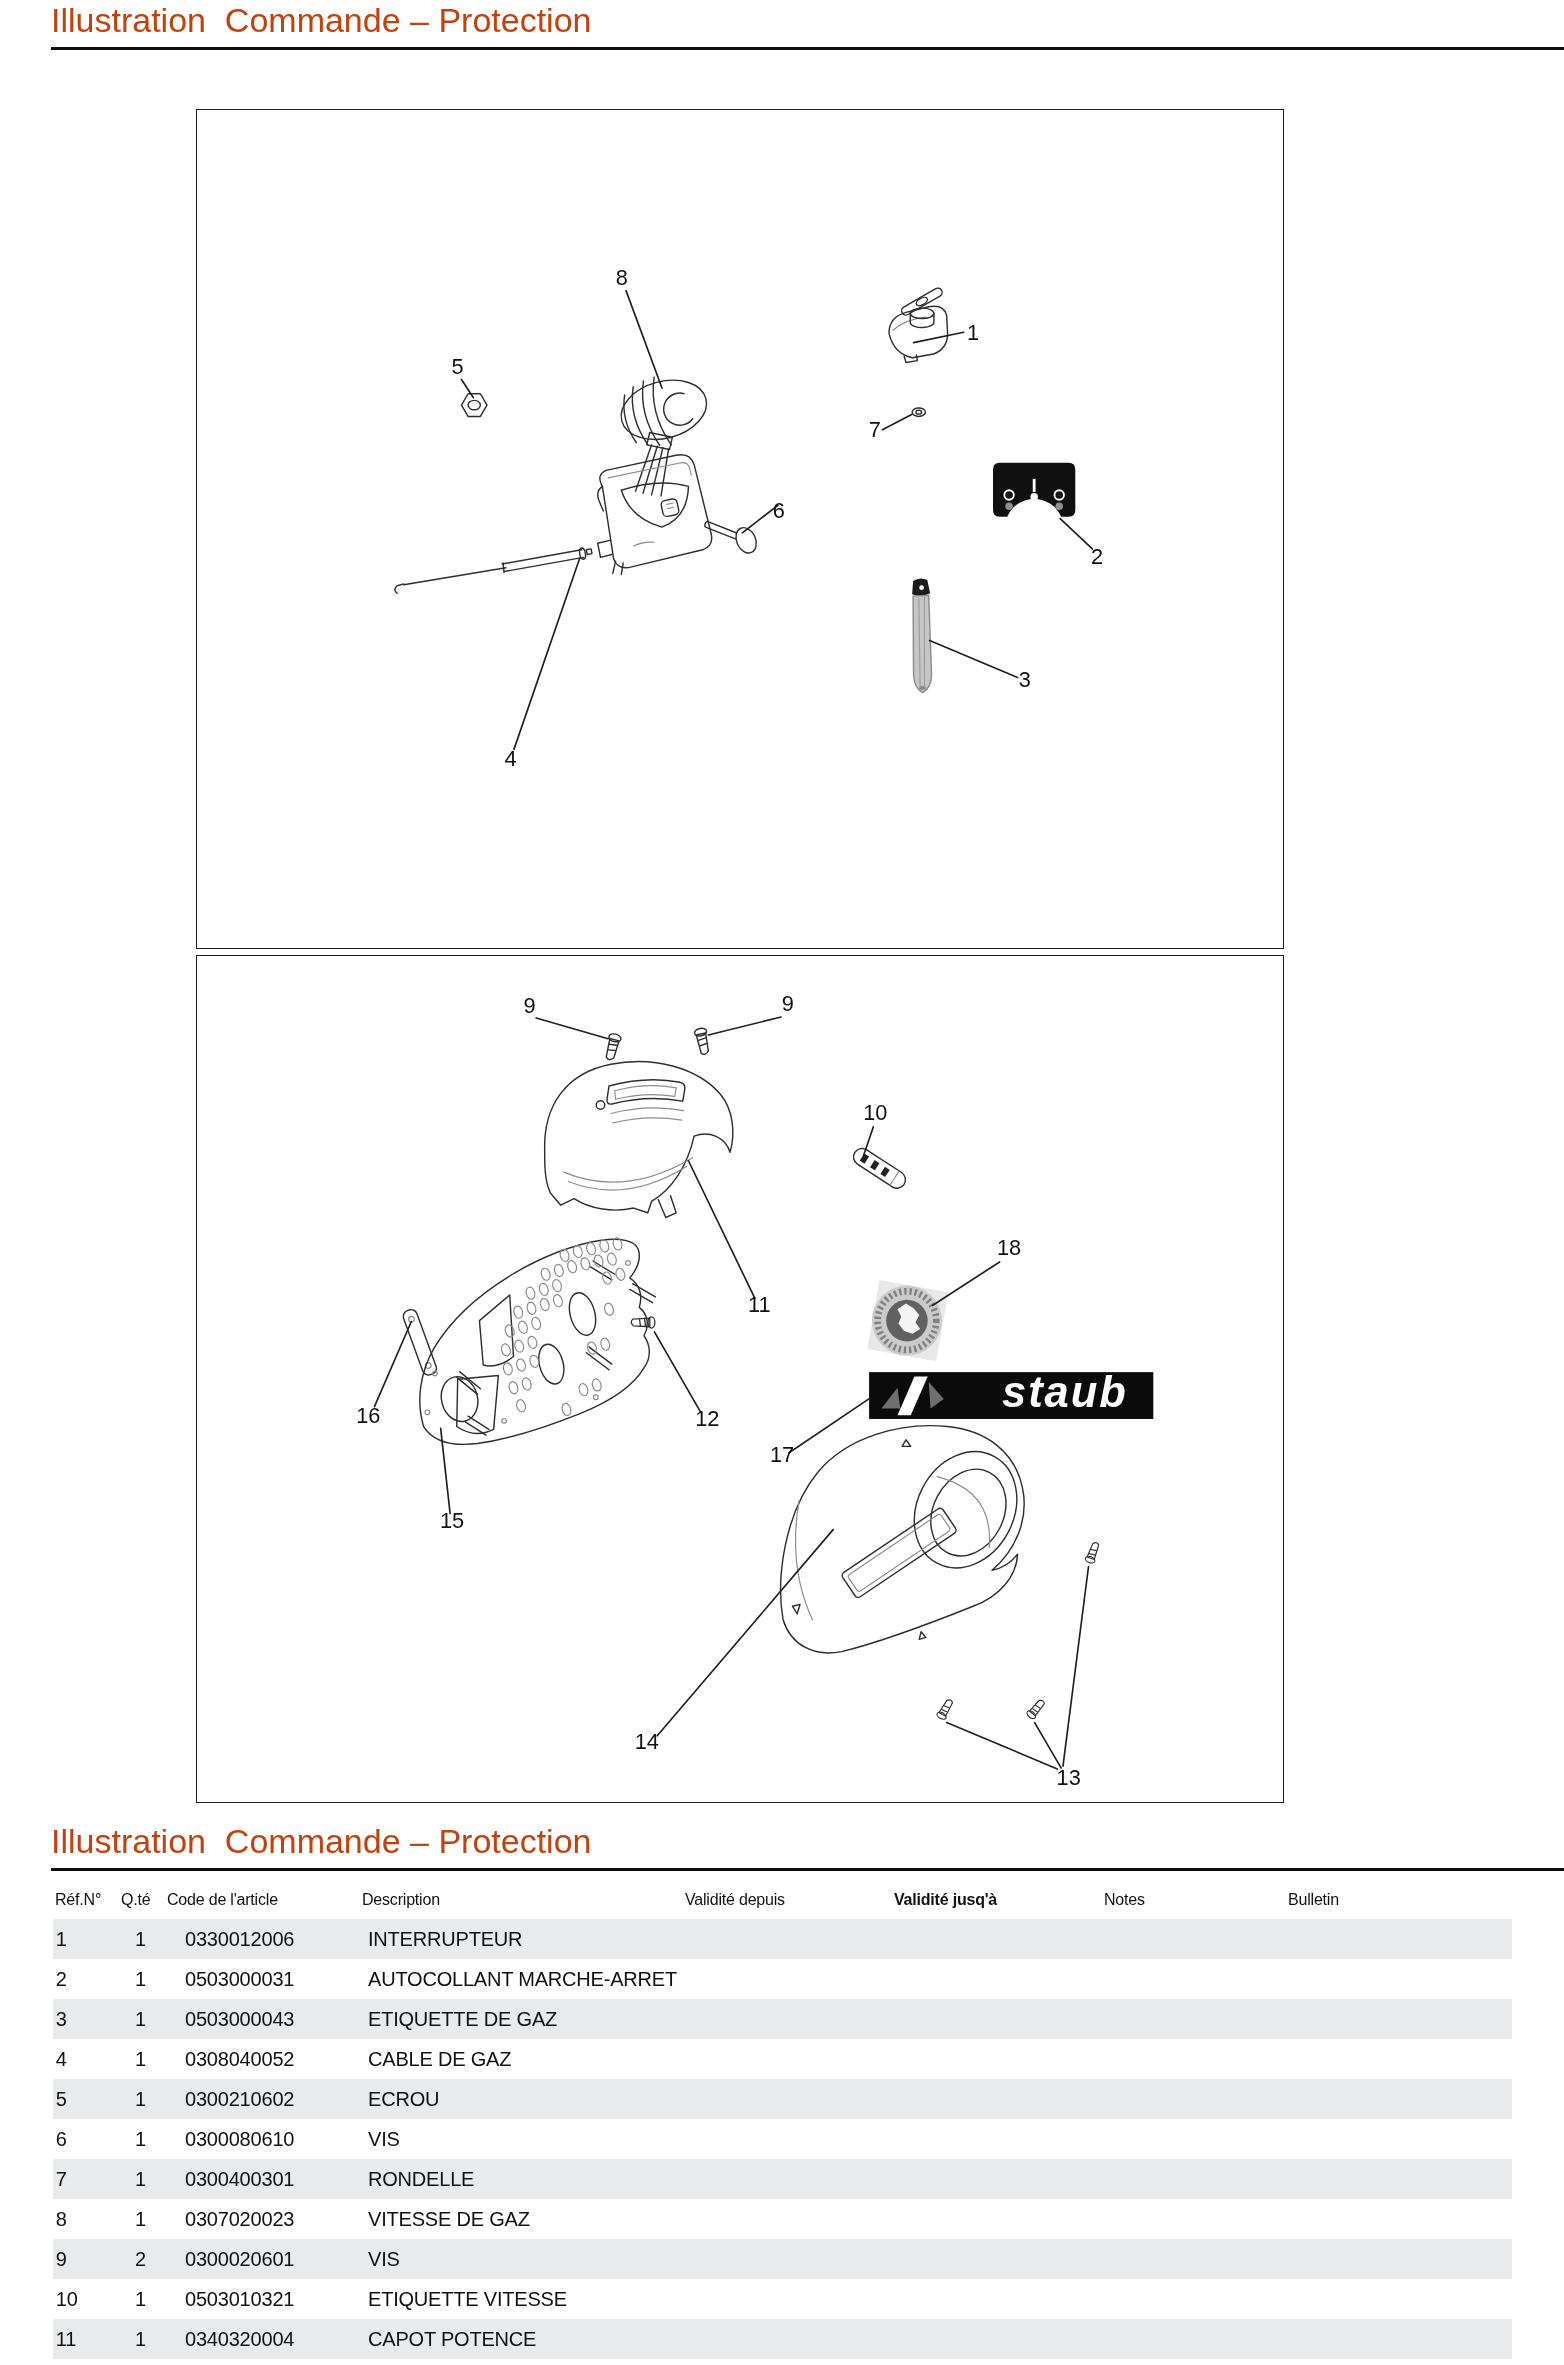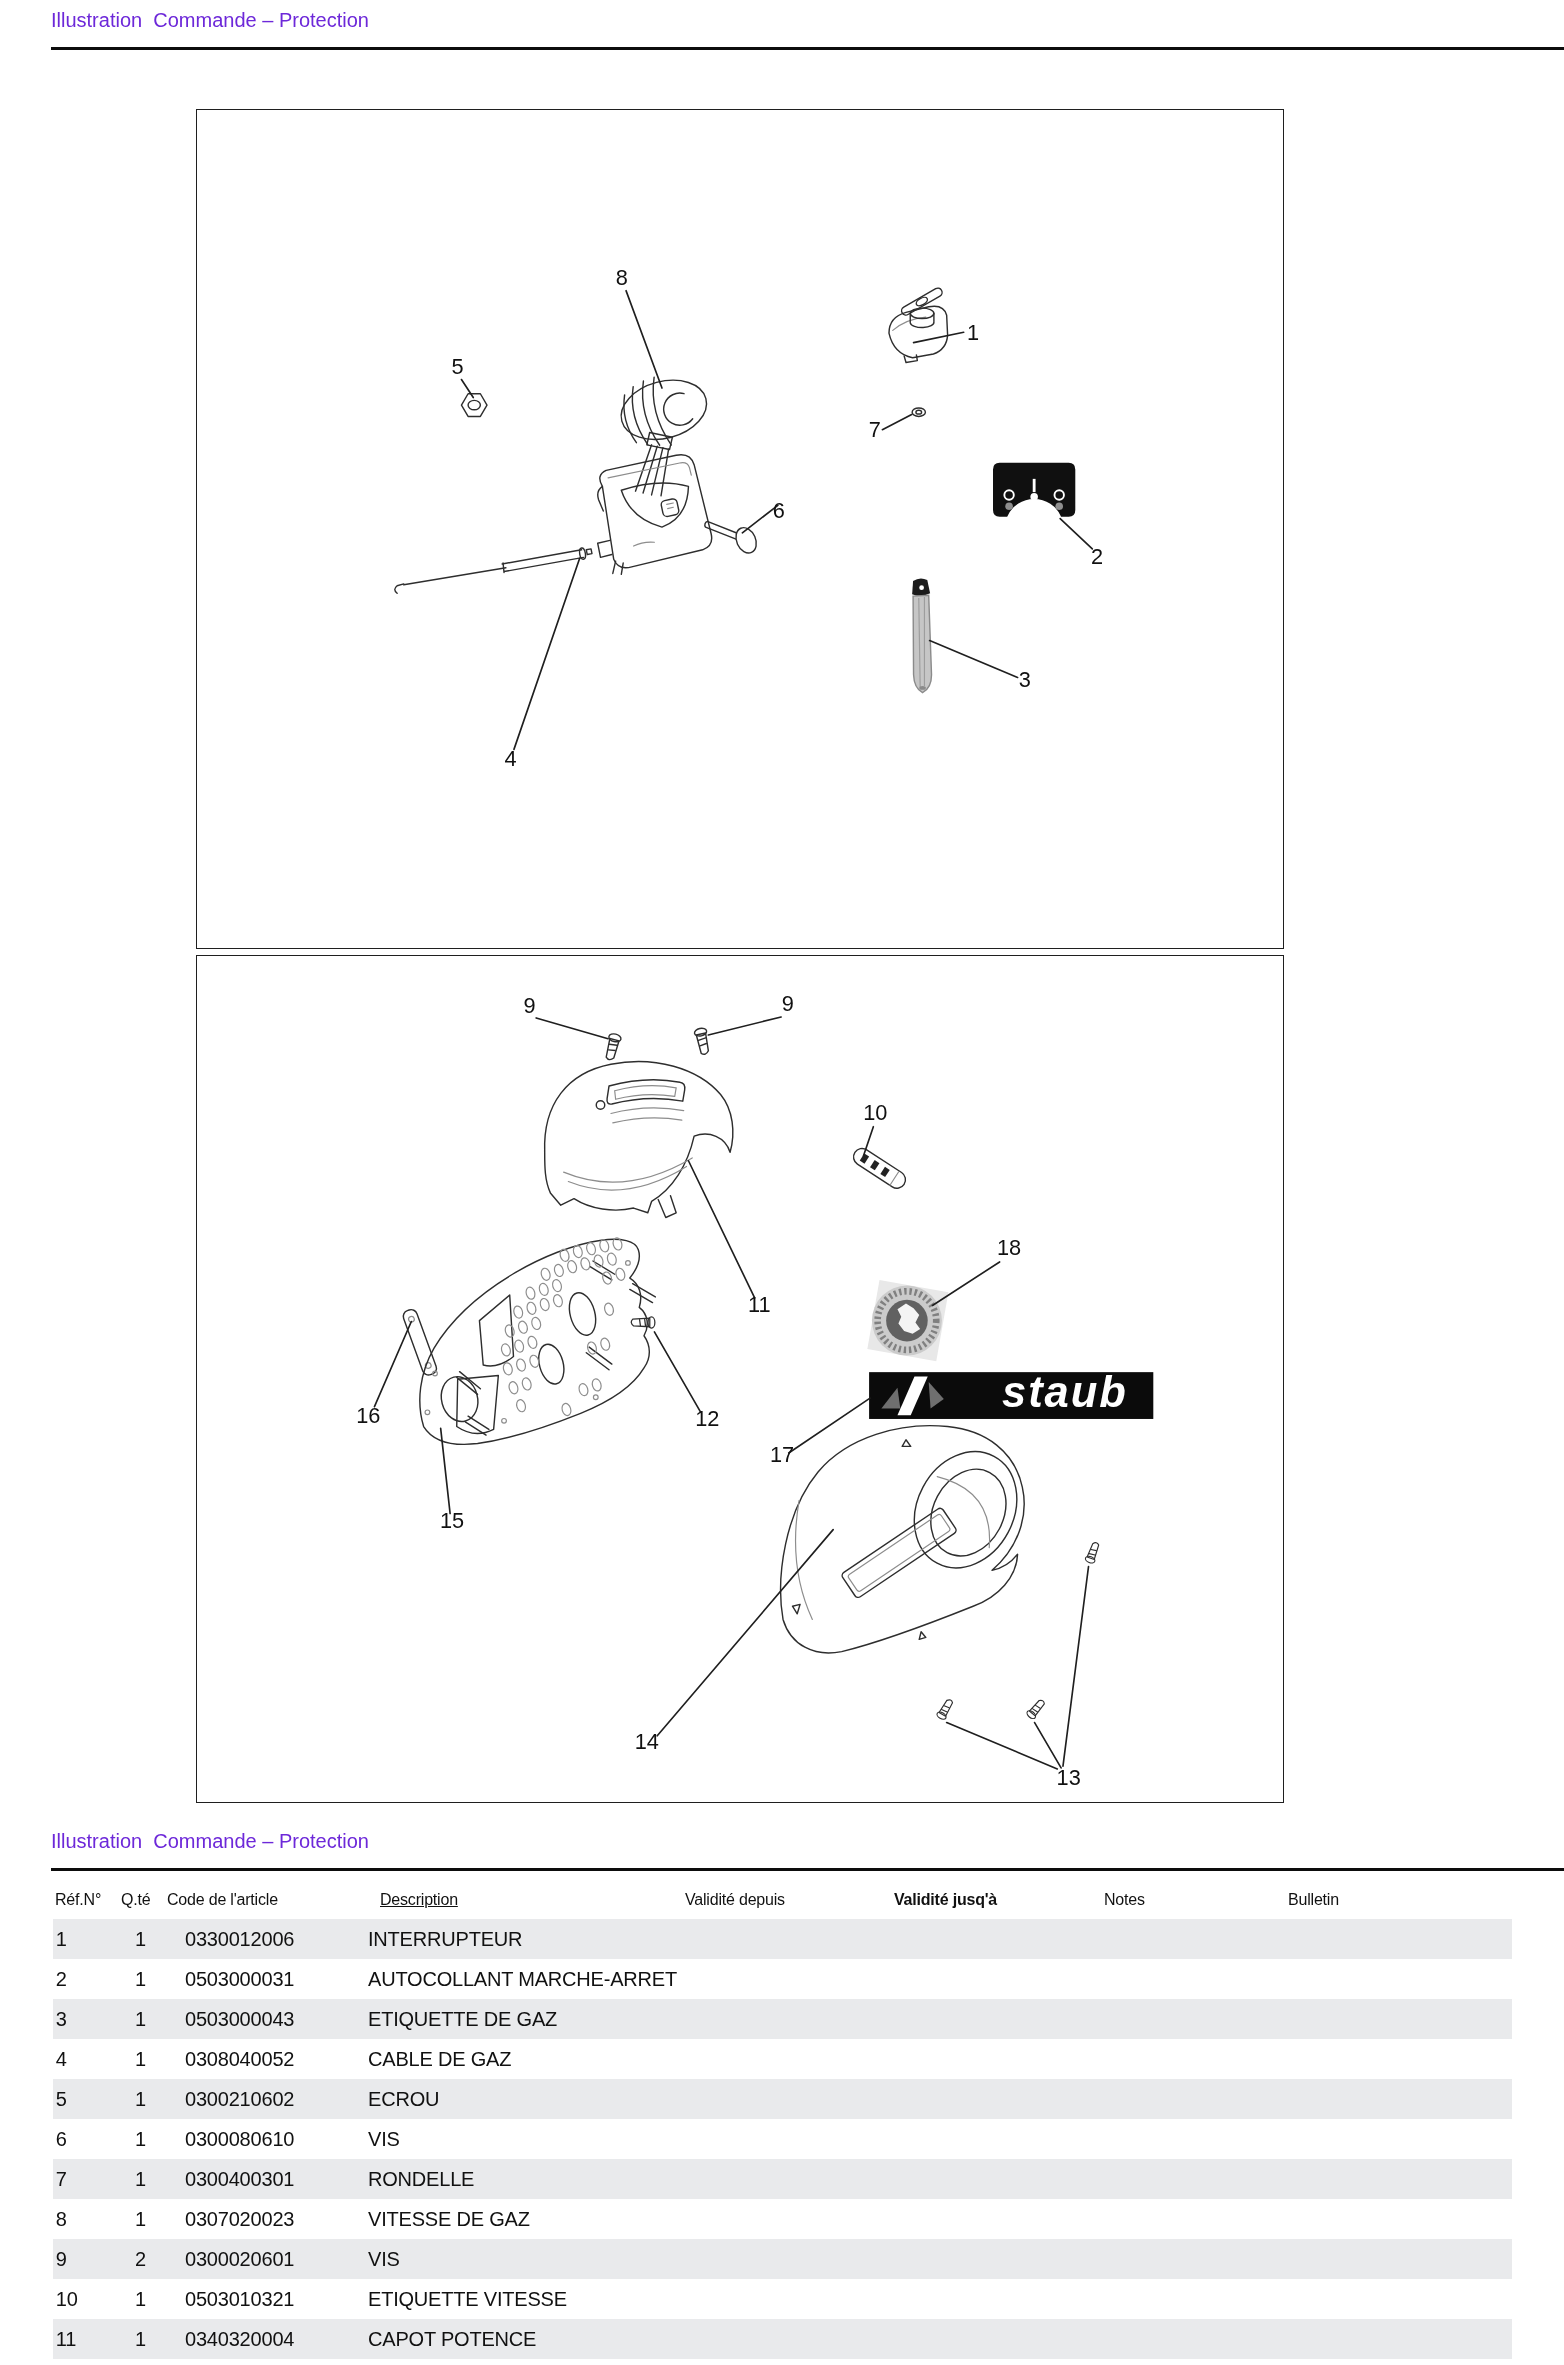--- a/index.html
+++ b/index.html
@@ -1,38 +1,38 @@
 <!DOCTYPE html>
 <html style="font-size:7.6px"><head>
 <meta charset="utf-8">
 <style>
   html,body{margin:0;padding:0;background:#fff;}
   body{width:1564px;height:2619px;position:relative;overflow:hidden;
        font-family:"Liberation Sans","DejaVu Sans",sans-serif;color:#111;}
   .abs{position:absolute;}
-  .page-title{left:51px;width:1135px;font-size:20px;line-height:38px;
-       color:#6d28d9;white-space:pre;letter-spacing:0;}
+  .page-title{left:51px;width:1135px;font-size:34px;line-height:38px;
+       color:#c2410c;white-space:pre;letter-spacing:0;}
   .rule{left:51px;width:1513px;height:3.3px;background:#0d0d0d;}
   .frame{left:196px;width:1086px;border:1.4px solid #1f1f1f;background:#fff;}
   .f1{top:109px;height:838px;}
   .f2{top:955px;height:846px;}
   .frame svg{display:block;width:100%;height:100%;}
 
   
   svg .ln{stroke:#2e2e2e;stroke-width:3;fill:none;stroke-linecap:round;stroke-linejoin:round;}
   svg .ln2{stroke:#8d8d8d;stroke-width:2.5;fill:none;stroke-linecap:round;}
   svg .ldr{stroke:#1f1f1f;stroke-width:3.5;fill:none;stroke-linecap:round;}
   svg .co{font-family:"Liberation Sans","DejaVu Sans",sans-serif;font-size:46px;fill:#111;
           text-anchor:middle;}
   svg .wfill{fill:#fff;}
 
   
   .thead{top:1888px;left:0;width:1564px;height:23px;font-size:16px;letter-spacing:-0.2px;line-height:23px;}
   .thead span{position:absolute;white-space:nowrap;}
-  .h0{left:55px;} .h1{left:121px;} .h2{left:167px;} .h3{left:380px;text-decoration:underline;}
+  .h0{left:55px;} .h1{left:121px;} .h2{left:167px;} .h3{left:362px;}
   .h4{left:685px;} .h5{left:894px;font-weight:bold;} .h6{left:1104px;} .h7{left:1288px;}
   .tbody{top:1919px;left:53px;width:1459px;}
   .trow{position:relative;height:40px;line-height:40px;font-size:20px;letter-spacing:-0.2px;white-space:nowrap;}
   .trow:nth-child(odd){background:#e9eaec;}
   .trow .c{position:absolute;top:0;}
   .c.ref{left:2.8px;} .c.qty{left:82px;} .c.code{left:132px;} .c.desc{left:315px;}
 </style>
 </head>
 <body>
 

